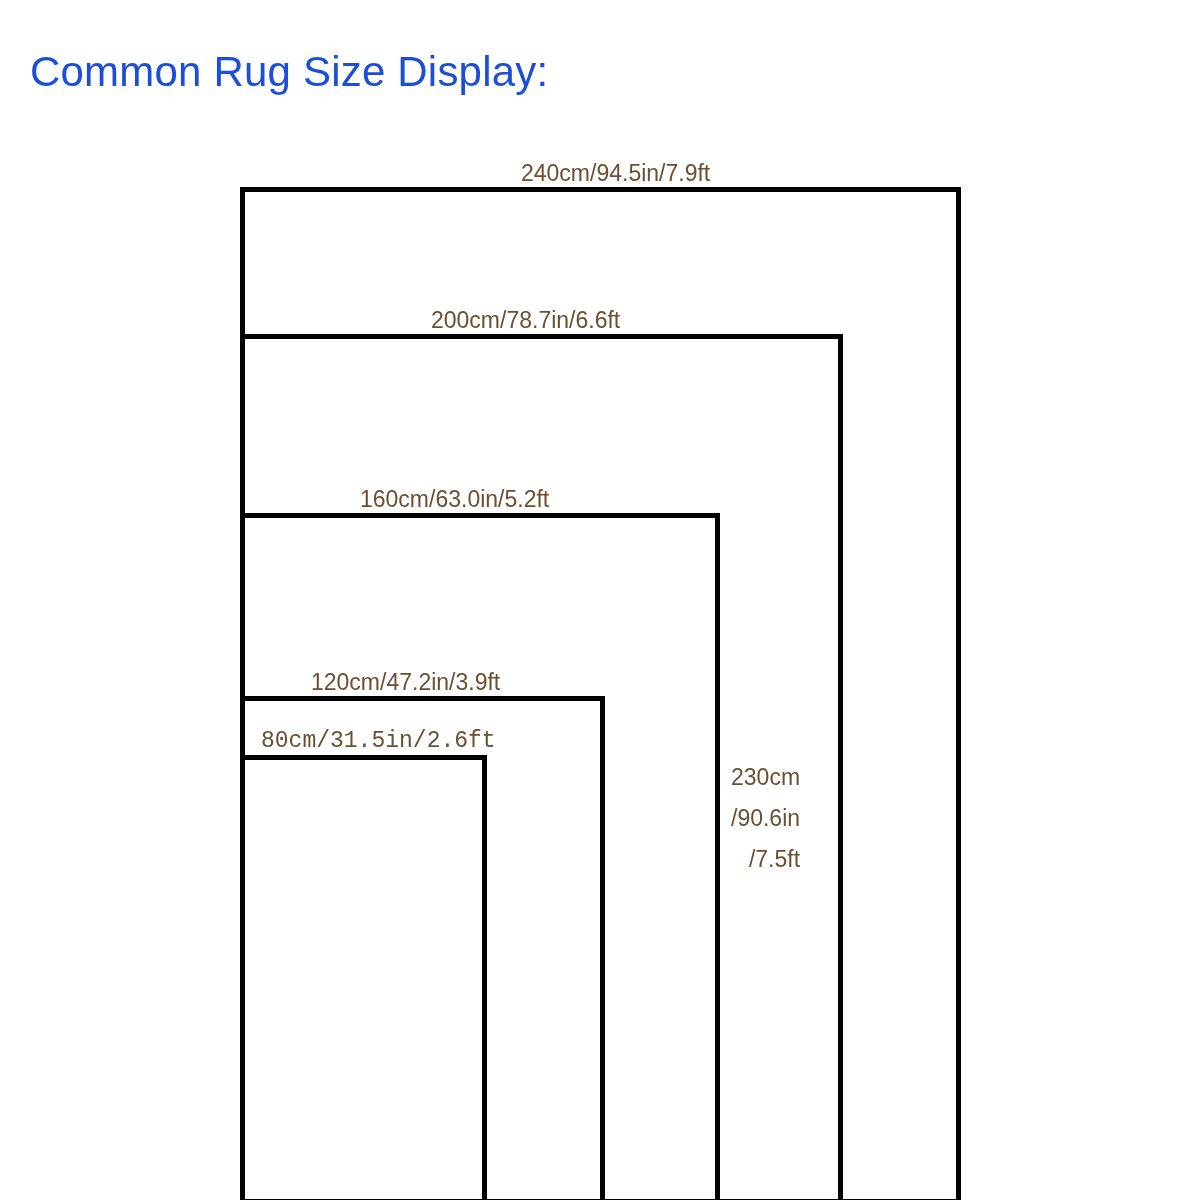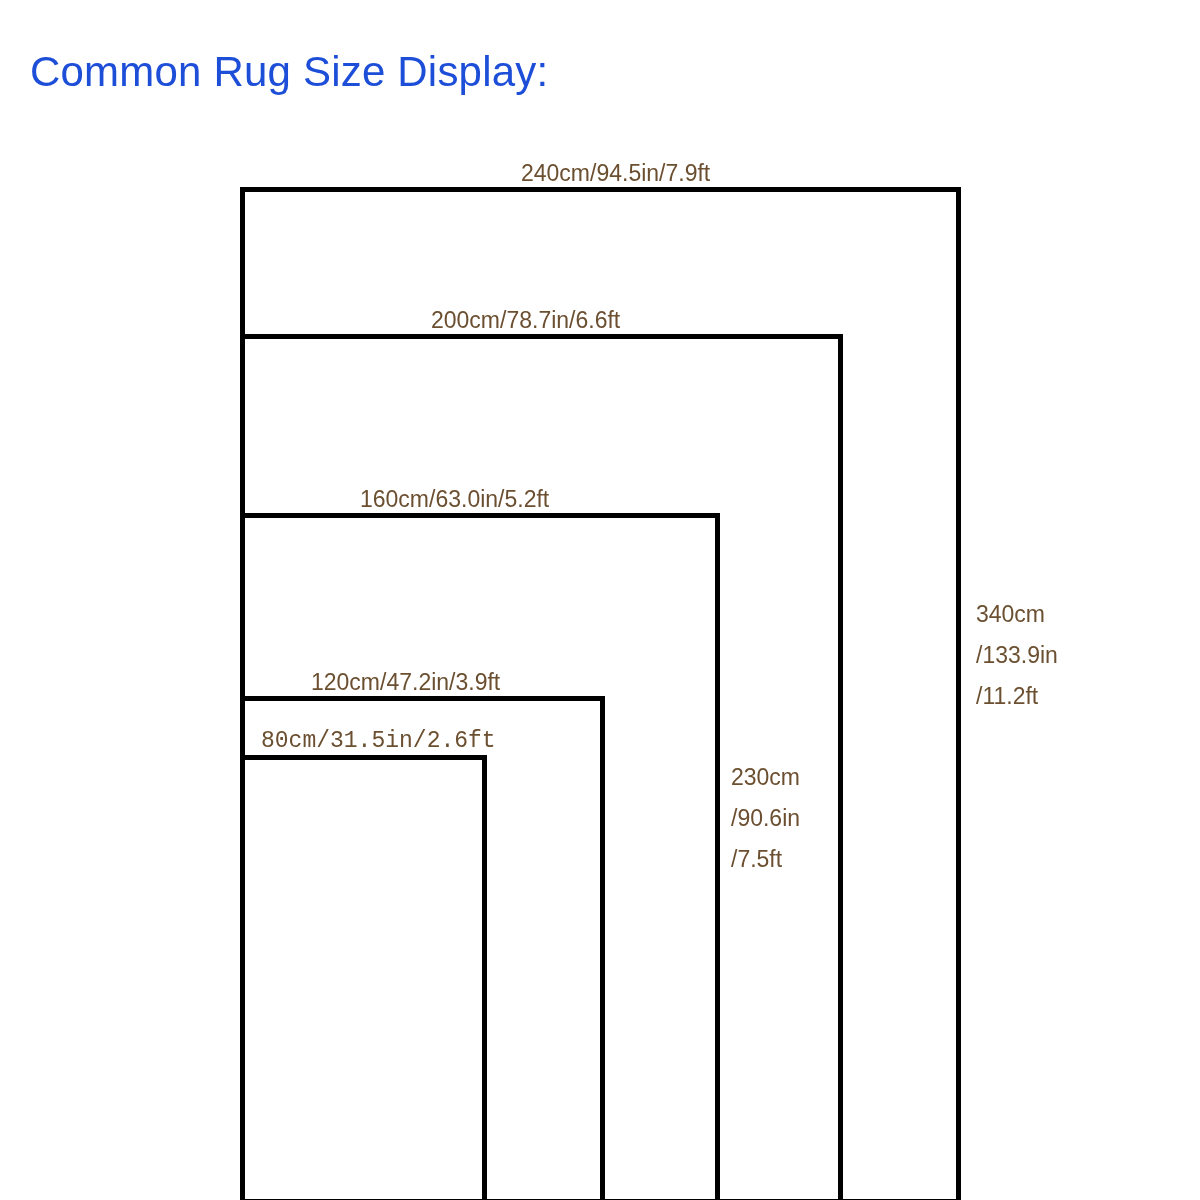--- a/index.html
+++ b/index.html
@@ -80,28 +80,23 @@
   <div class="width-label" style="left:521px; top:136px;">240cm/94.5in/7.9ft</div>
 
   <div class="width-label" style="left:431px; top:283px;">200cm/78.7in/6.6ft</div>
 
   <div class="width-label" style="left:360px; top:462px;">160cm/63.0in/5.2ft</div>
 
   <div class="width-label" style="left:311px; top:645px;">120cm/47.2in/3.9ft</div>
 
   <div class="width-label" style="left:261px; top:704px;font-family:Liberation Mono, monospace;">80cm/31.5in/2.6ft</div>
 
-  <div class="height-label" style="left:976px; top:570px;">
-    <span>340cm</span>
-    <span>/133.9in</span>
-    <span>/11.2ft</span>
-  </div>
 
 
-  <div class="height-label" style="left:731px; top:733px;">
+  <div class="height-label" style="left:731px; top:733px;text-align:right;">
     <span>230cm</span>
     <span>/90.6in</span>
     <span>/7.5ft</span>
   </div>
 
 
 
 </div>
 
 </body></html>

